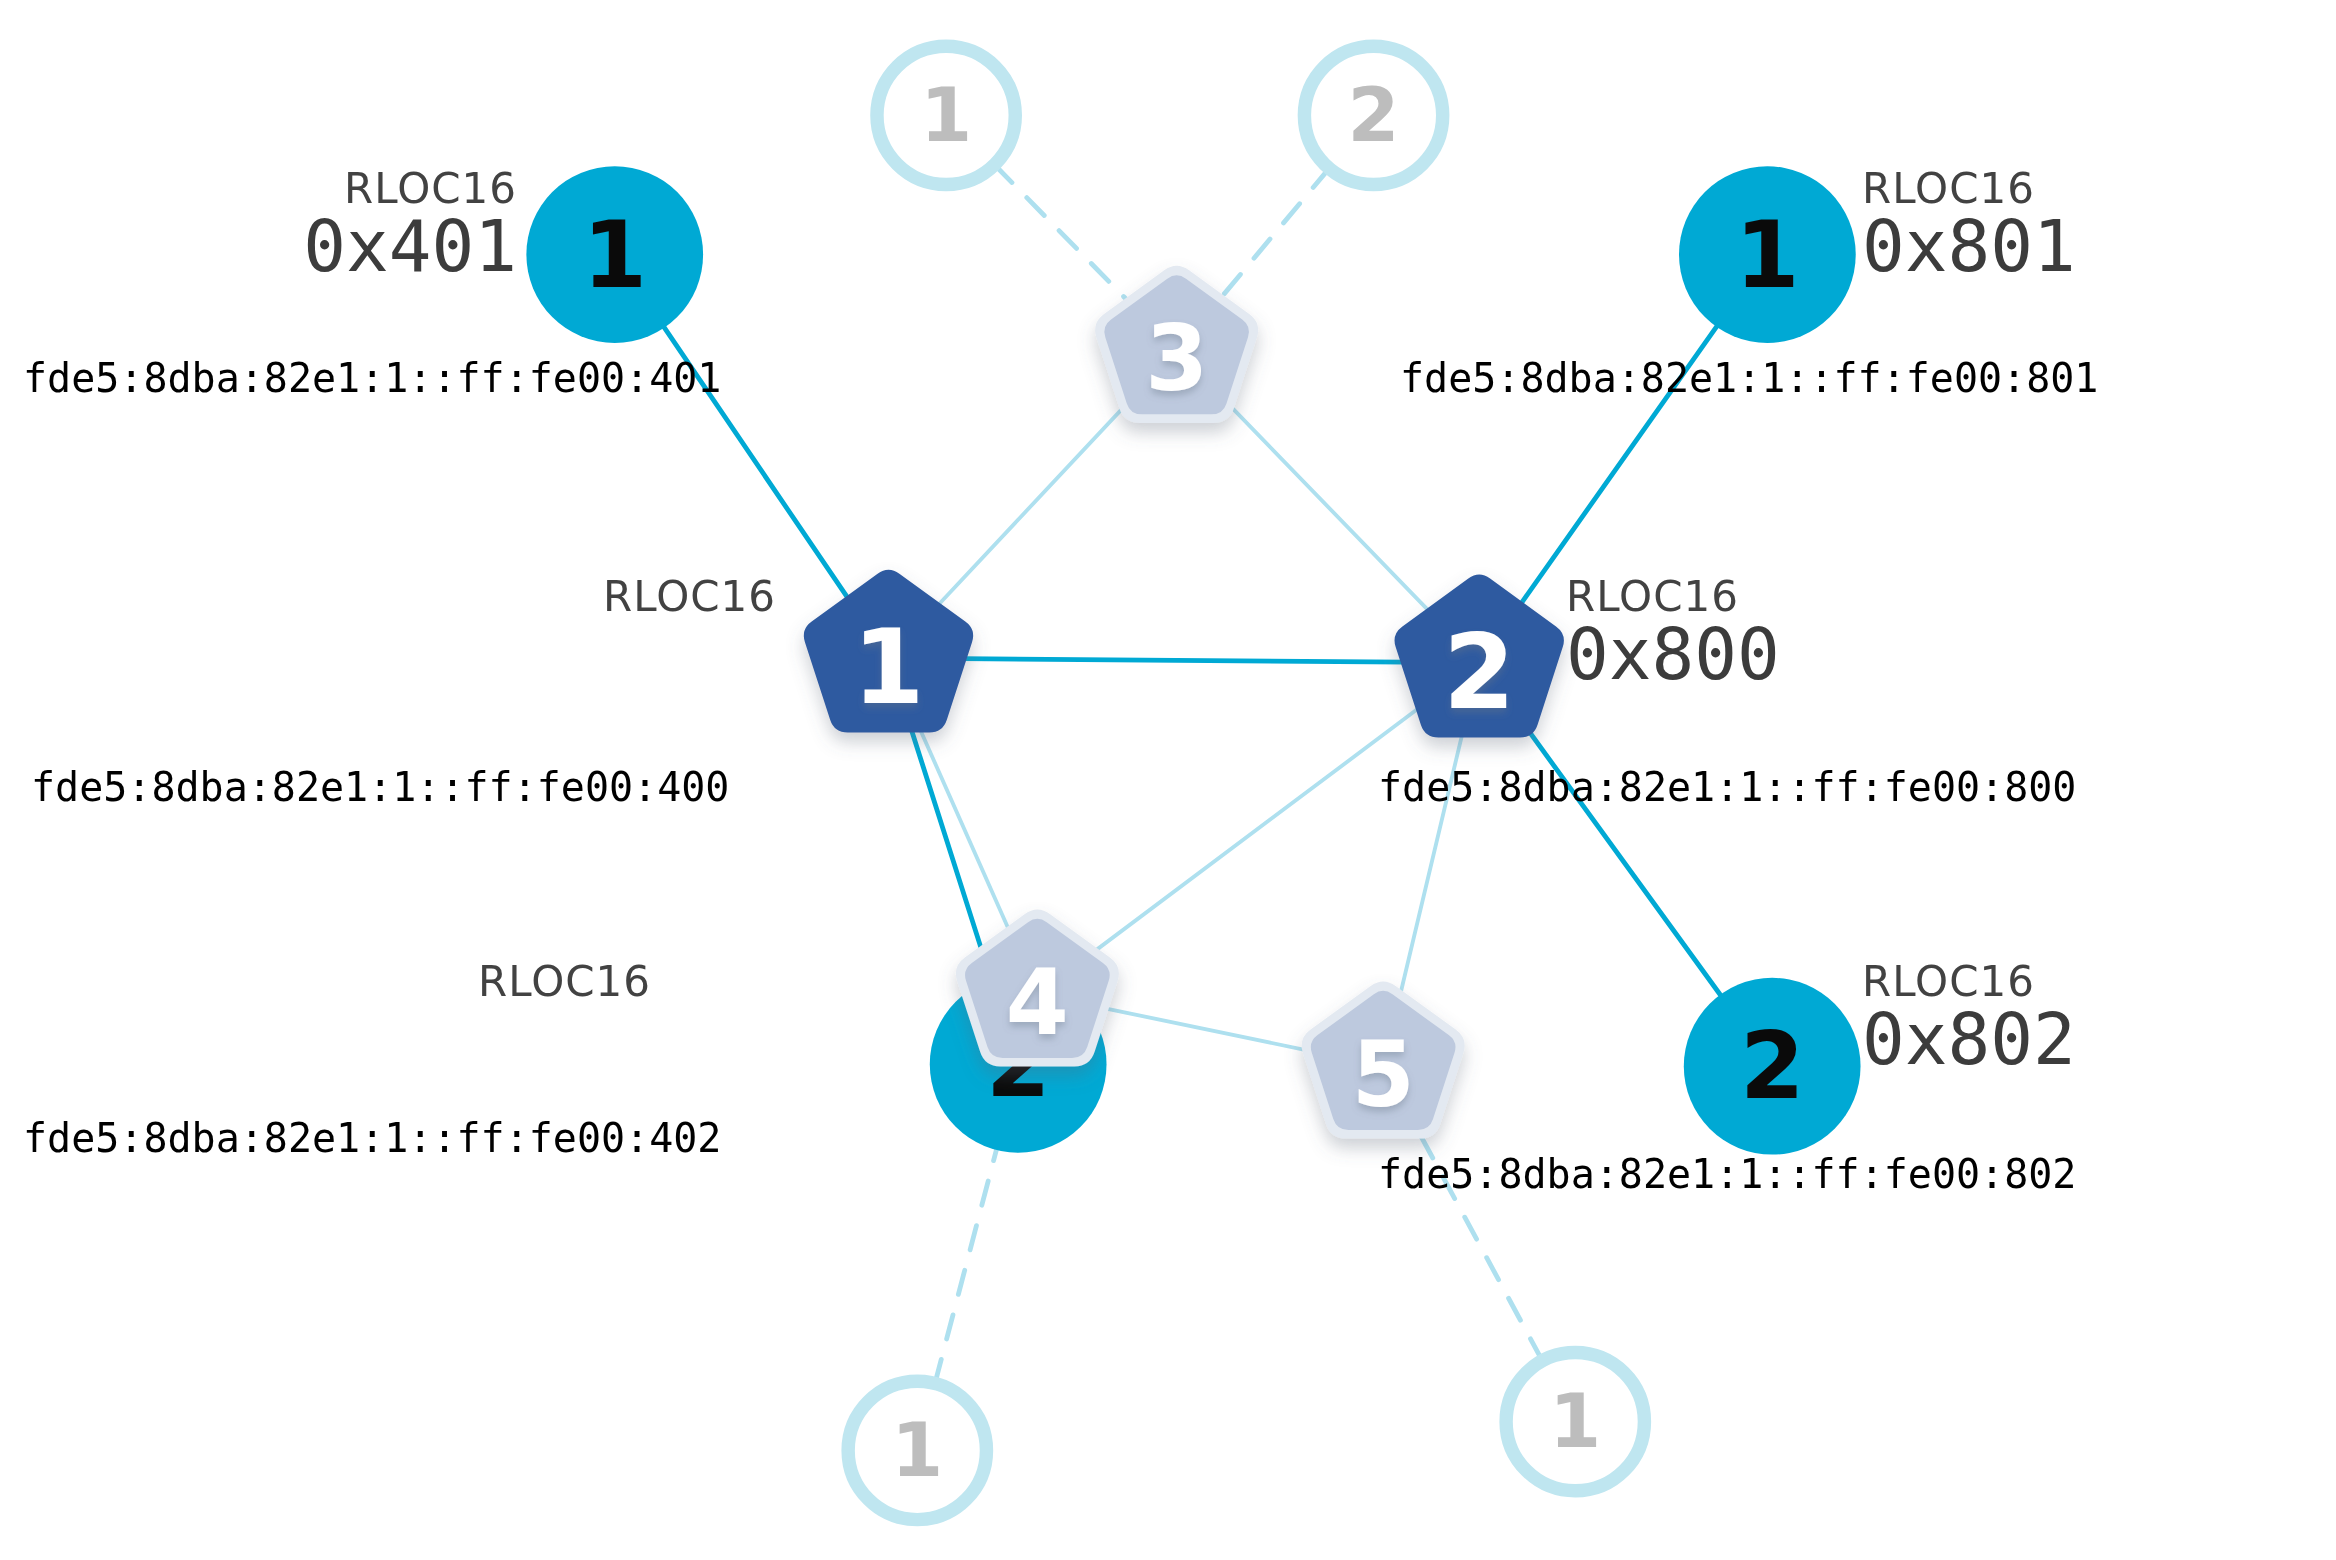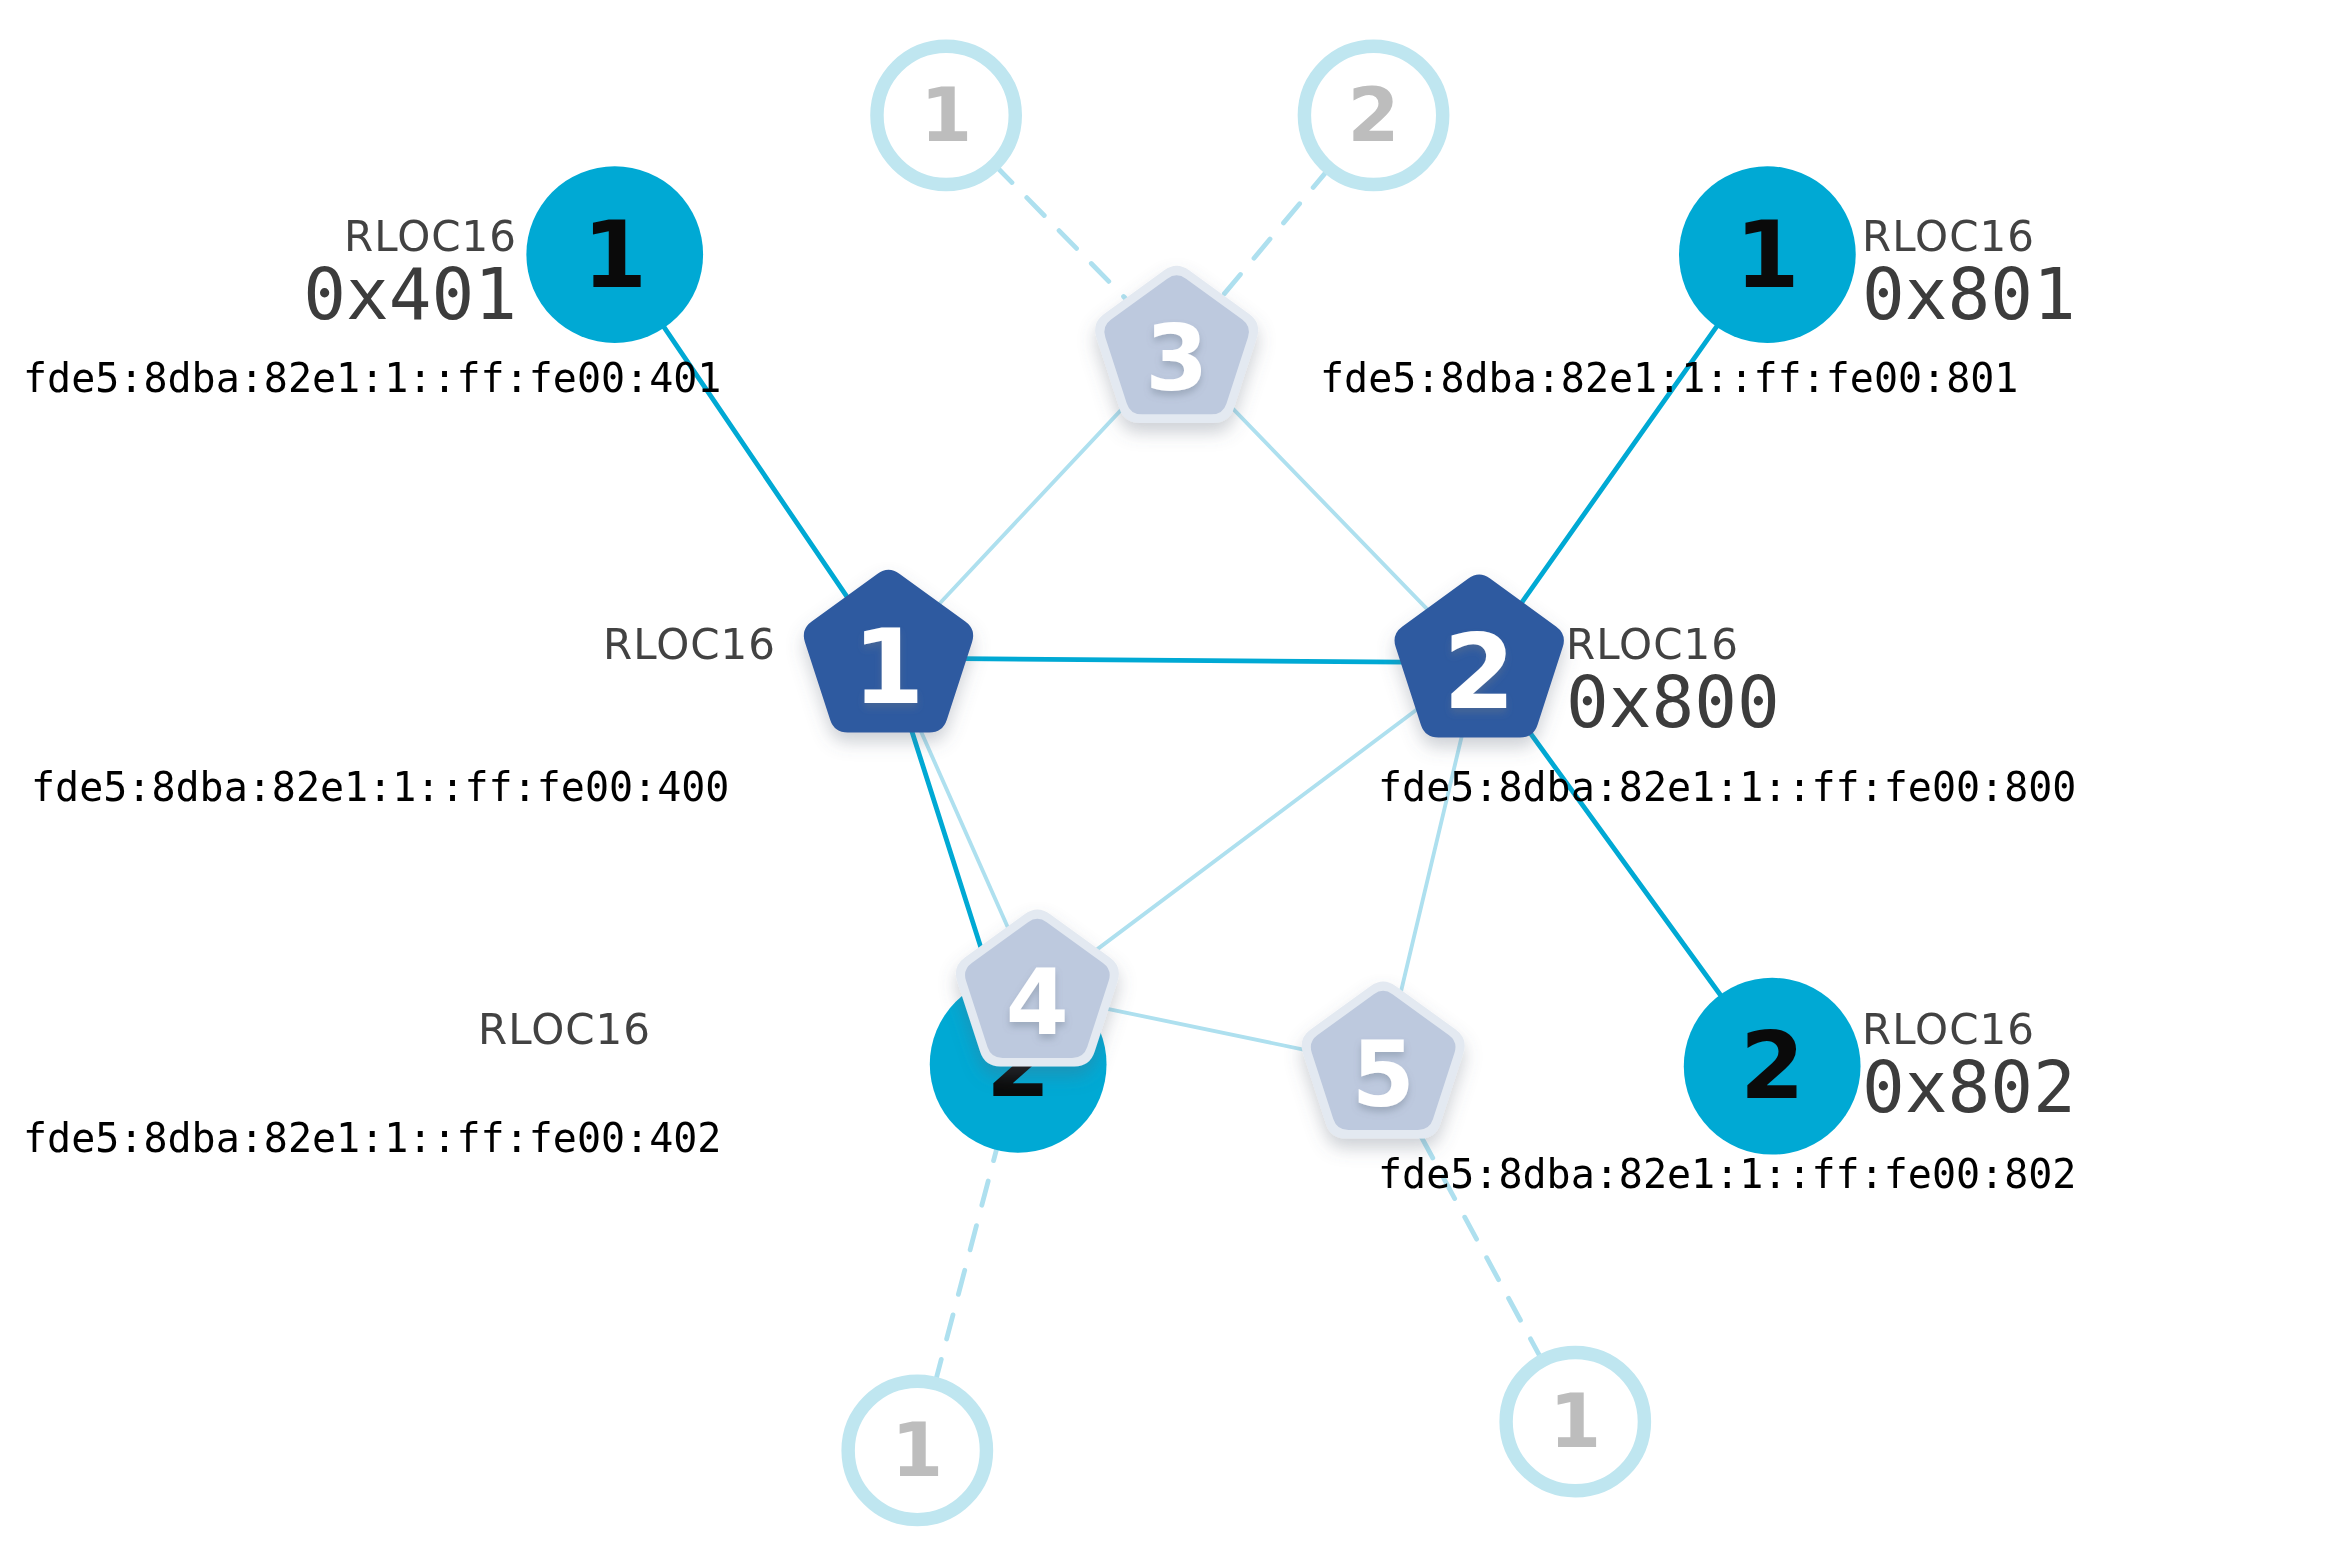--- a/index.html
+++ b/index.html
@@ -1,20 +1,20 @@
 <!DOCTYPE html>
 <html><head>
 <meta charset="utf-8">
 <style>
   html,body{margin:0;padding:0;background:#ffffff;}
   body{width:2336px;height:1560px;overflow:hidden;
        font-family:"DejaVu Sans Mono",monospace;}
   #stage{position:relative;width:2336px;height:1560px;background:#fff;}
   svg#net{position:absolute;inset:0;width:2336px;height:1560px;display:block;}
-  .lbl{position:absolute;color:#424242;white-space:pre;margin-top:48px;}
+  .lbl{position:absolute;color:#424242;white-space:pre;}
   .lbl .rloc{font-family:"DejaVu Sans",sans-serif;font-size:42px;letter-spacing:1px;
              line-height:1.0;display:block;}
   .lbl .val{font-family:"DejaVu Sans Mono",monospace;font-size:71px;line-height:1.05;
             display:block;color:#3c3c3c;}
   .lbl.right{text-align:left;}
   .lbl.left{text-align:right;}
   .addr{position:absolute;font-family:"DejaVu Sans Mono",monospace;font-size:40px;
         color:#000000;white-space:pre;}
 </style>
 </head>
@@ -102,21 +102,21 @@
         <g>
           <circle cx="1640" cy="1480" r="72" fill="#ffffff" stroke="#BFE6F0" stroke-width="14"></circle>
           <text x="1640" y="1480" fill="#BDBDBD" text-anchor="middle" dominant-baseline="central" font-family="&quot;DejaVu Sans&quot;, sans-serif" font-weight="bold" font-size="77.76" filter="none">1</text>
         </g>
       </g>
   </svg>
   <div id="labels">
       <div class="lbl left" style="left: 29px; top: 168px; width: 488px;"><span class="rloc">RLOC16</span><span class="val">0x401</span></div>
       <div class="addr" style="left: 23px; top: 355px;">fde5:8dba:82e1:1::ff:fe00:401</div>
       <div class="lbl right" style="left: 1862px; top: 168px; width: 488px;"><span class="rloc">RLOC16</span><span class="val">0x801</span></div>
-      <div class="addr" style="left: 1320px; top: 355px;">fde5:8dba:82e1:1::ff:fe00:801</div>
+      <div class="addr" style="left: 1400px; top: 355px;">fde5:8dba:82e1:1::ff:fe00:801</div>
       <div class="lbl left" style="left: 288px; top: 576px; width: 488px;"><span class="rloc">RLOC16</span></div>
       <div class="addr" style="left: 23px; top: 764px; margin-left: 8px;">fde5:8dba:82e1:1::ff:fe00:400</div>
       <div class="lbl right" style="left: 1566px; top: 576px; width: 488px;"><span class="rloc">RLOC16</span><span class="val">0x800</span></div>
       <div class="addr" style="left: 1378px; top: 764px;">fde5:8dba:82e1:1::ff:fe00:800</div>
       <div class="lbl left" style="left: 163px; top: 961px; width: 488px;"><span class="rloc">RLOC16</span></div>
       <div class="addr" style="left: 23px; top: 1115px;">fde5:8dba:82e1:1::ff:fe00:402</div>
       <div class="lbl right" style="left: 1862px; top: 961px; width: 488px;"><span class="rloc">RLOC16</span><span class="val">0x802</span></div>
       <div class="addr" style="left: 1378px; top: 1151px;">fde5:8dba:82e1:1::ff:fe00:802</div>
     </div>
 </div>

